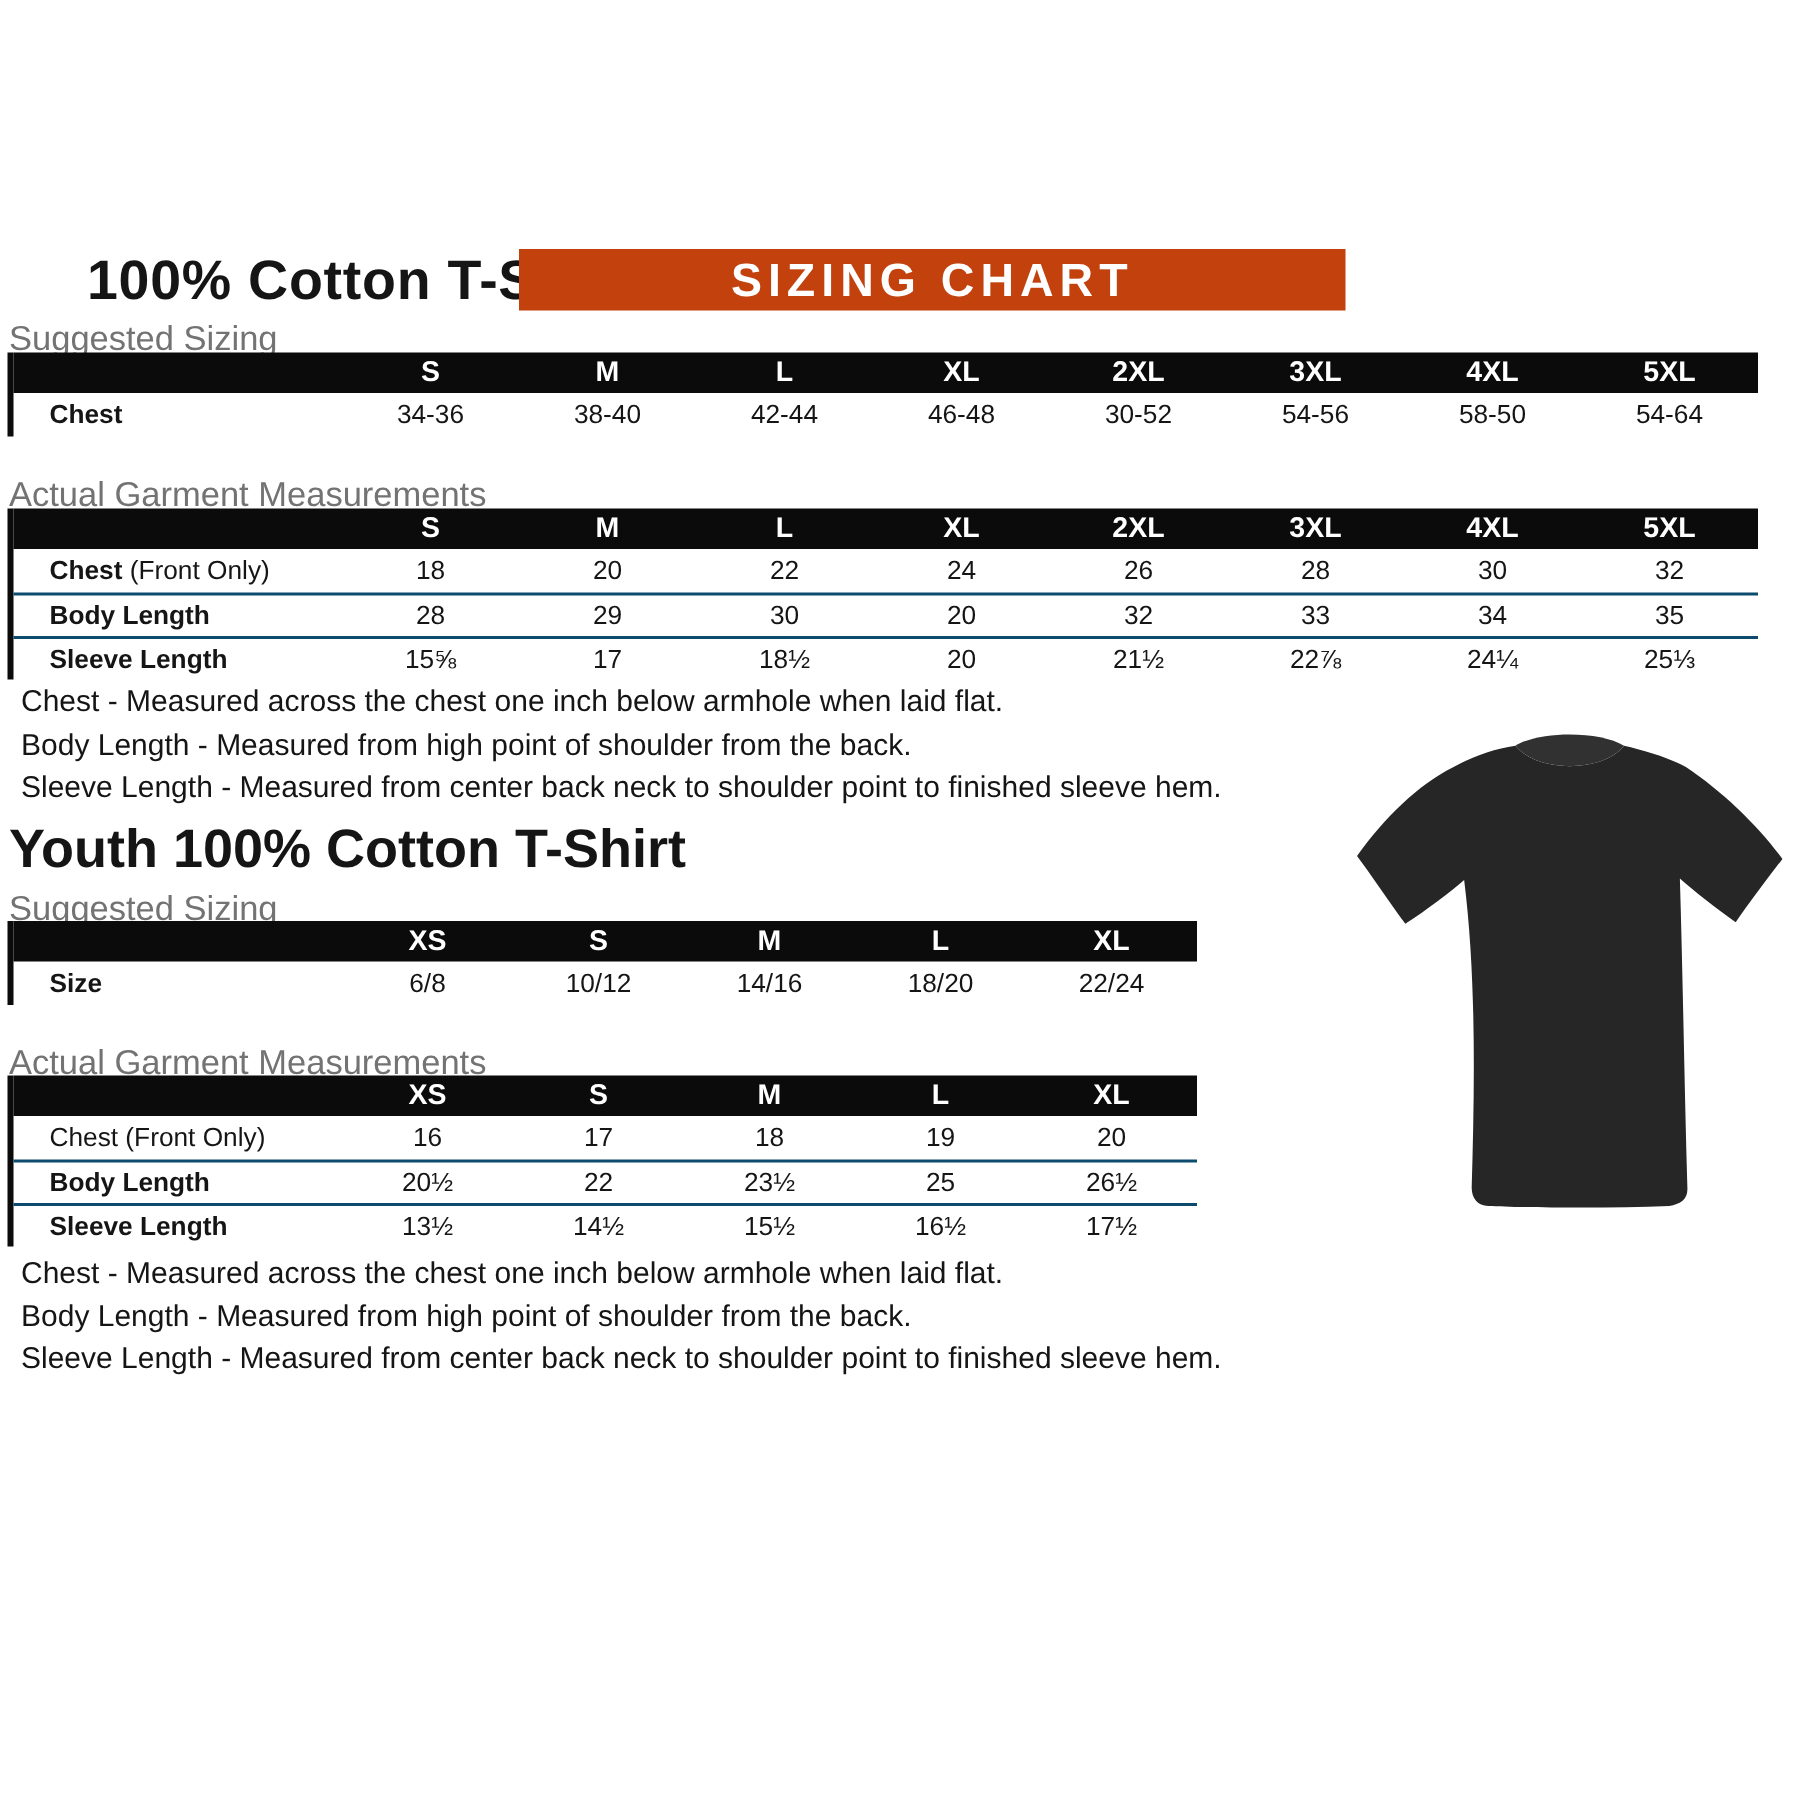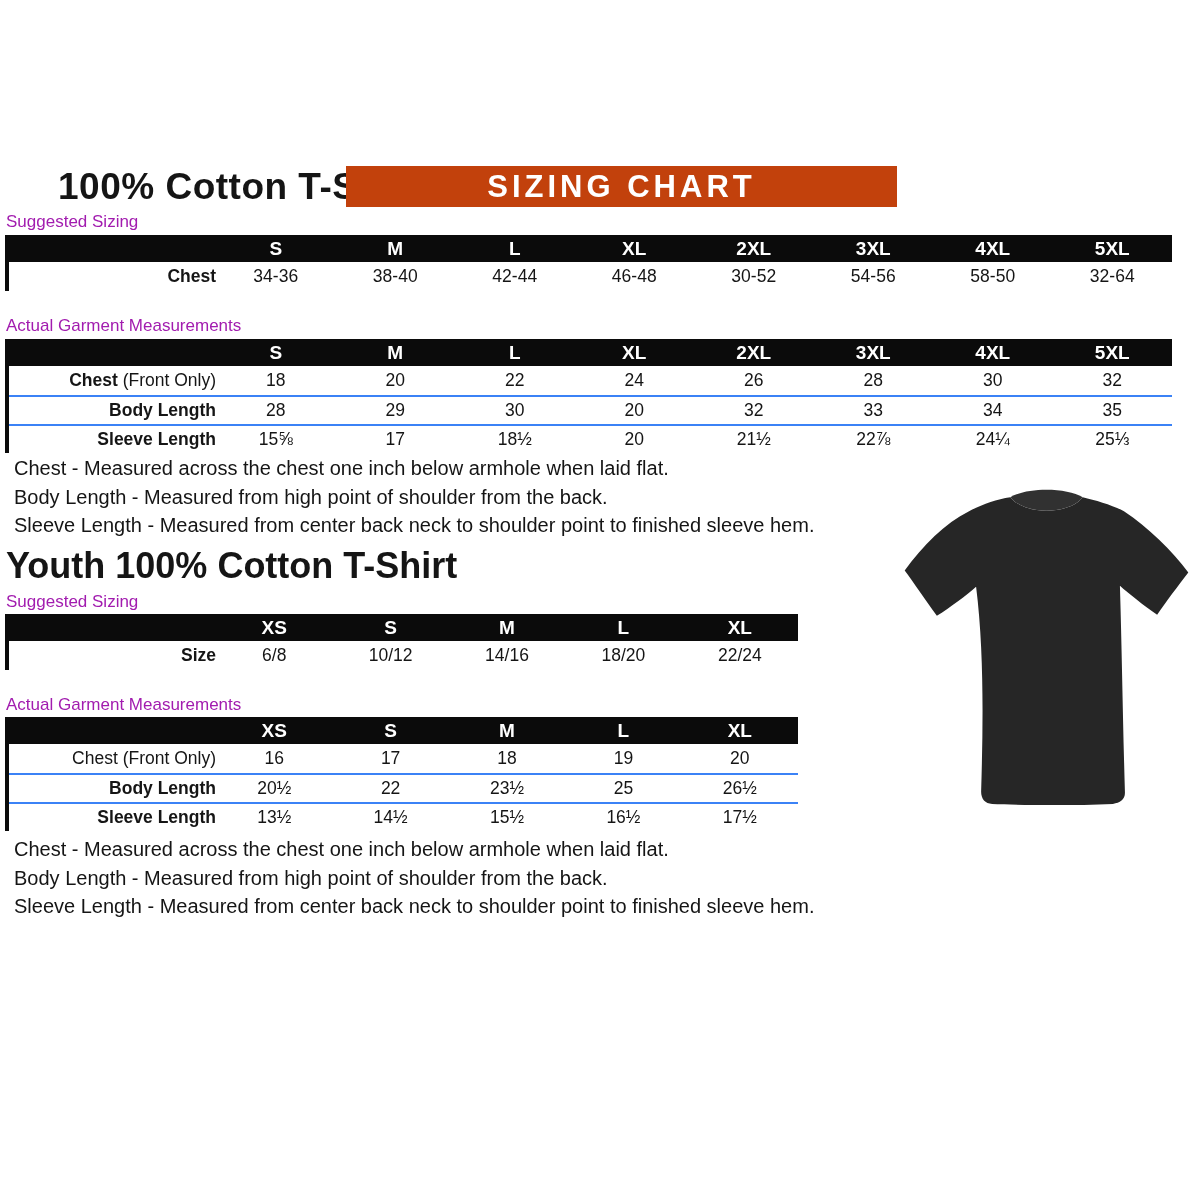--- a/index.html
+++ b/index.html
@@ -5,27 +5,27 @@
   html,body{margin:0;padding:0;background:#ffffff;}
   #canvas{
     position:relative;width:1200px;height:1200px;background:#ffffff;overflow:hidden;
     font-family:"Liberation Sans", sans-serif;color:#151515;
   }
   .page-title{position:absolute;left:14px;top:166px;font-size:37px;font-weight:bold;letter-spacing:0.5px;margin-left:44px;}
   .banner{
     position:absolute;left:346px;top:166px;width:551px;height:41px;background:#c2410c;
     color:#ffffff;font-size:31px;font-weight:bold;letter-spacing:4px;text-align:center;line-height:41px;
   }
-  .section-label{position:absolute;font-size:17px;color:#a21caf;}
+  .section-label{position:absolute;font-size:23px;color:#737373;}
   .tbl{position:absolute;border-left:4px solid #0b0b0b;box-sizing:border-box;}
   .thead{display:flex;align-items:center;background:#0b0b0b;color:#ffffff;height:27px;font-weight:bold;font-size:19px;}
   .tr{display:flex;align-items:center;height:29px;font-size:17.5px;box-sizing:border-box;}
-  .tr.sep{border-top:2px solid #3b82f6;}
+  .tr.sep{border-top:2px solid #0c4a6e;}
   .td{flex:1;text-align:center;}
-  .td.label{flex:0 0 195px;text-align:right;padding-left:12px;white-space:nowrap;}
+  .td.label{flex:0 0 195px;text-align:left;padding-left:12px;white-space:nowrap;margin-left:12px;}
   .td.label b{font-weight:bold;}
   .notes{position:absolute;left:14px;font-size:20px;}
   .notes .note-line{margin:0 0 11.5px 0;line-height:17px;}
   .youth-title{position:absolute;left:6px;top:545px;font-size:36px;font-weight:bold;}
   .shirt{position:absolute;left:893px;top:466px;width:307px;height:352px;}
 </style>
 </head>
 <body>
 
 <div id="canvas">
@@ -49,21 +49,21 @@
     </div>
     <div class="tr">
       <div class="td label"><b>Chest</b><span></span></div>
       <div class="td">34-36</div>
       <div class="td">38-40</div>
       <div class="td">42-44</div>
       <div class="td">46-48</div>
       <div class="td">30-52</div>
       <div class="td">54-56</div>
       <div class="td">58-50</div>
-      <div class="td">32-64</div>
+      <div class="td">54-64</div>
     </div>
   </div>
 
   <div class="section-label" style="left:6px;top:316px;">Actual Garment Measurements</div>
 
   <div class="tbl" style="left:5px;top:339px;width:1167px;">
     <div class="thead">
       <div class="td label"></div>
       <div class="td">S</div>
       <div class="td">M</div>

